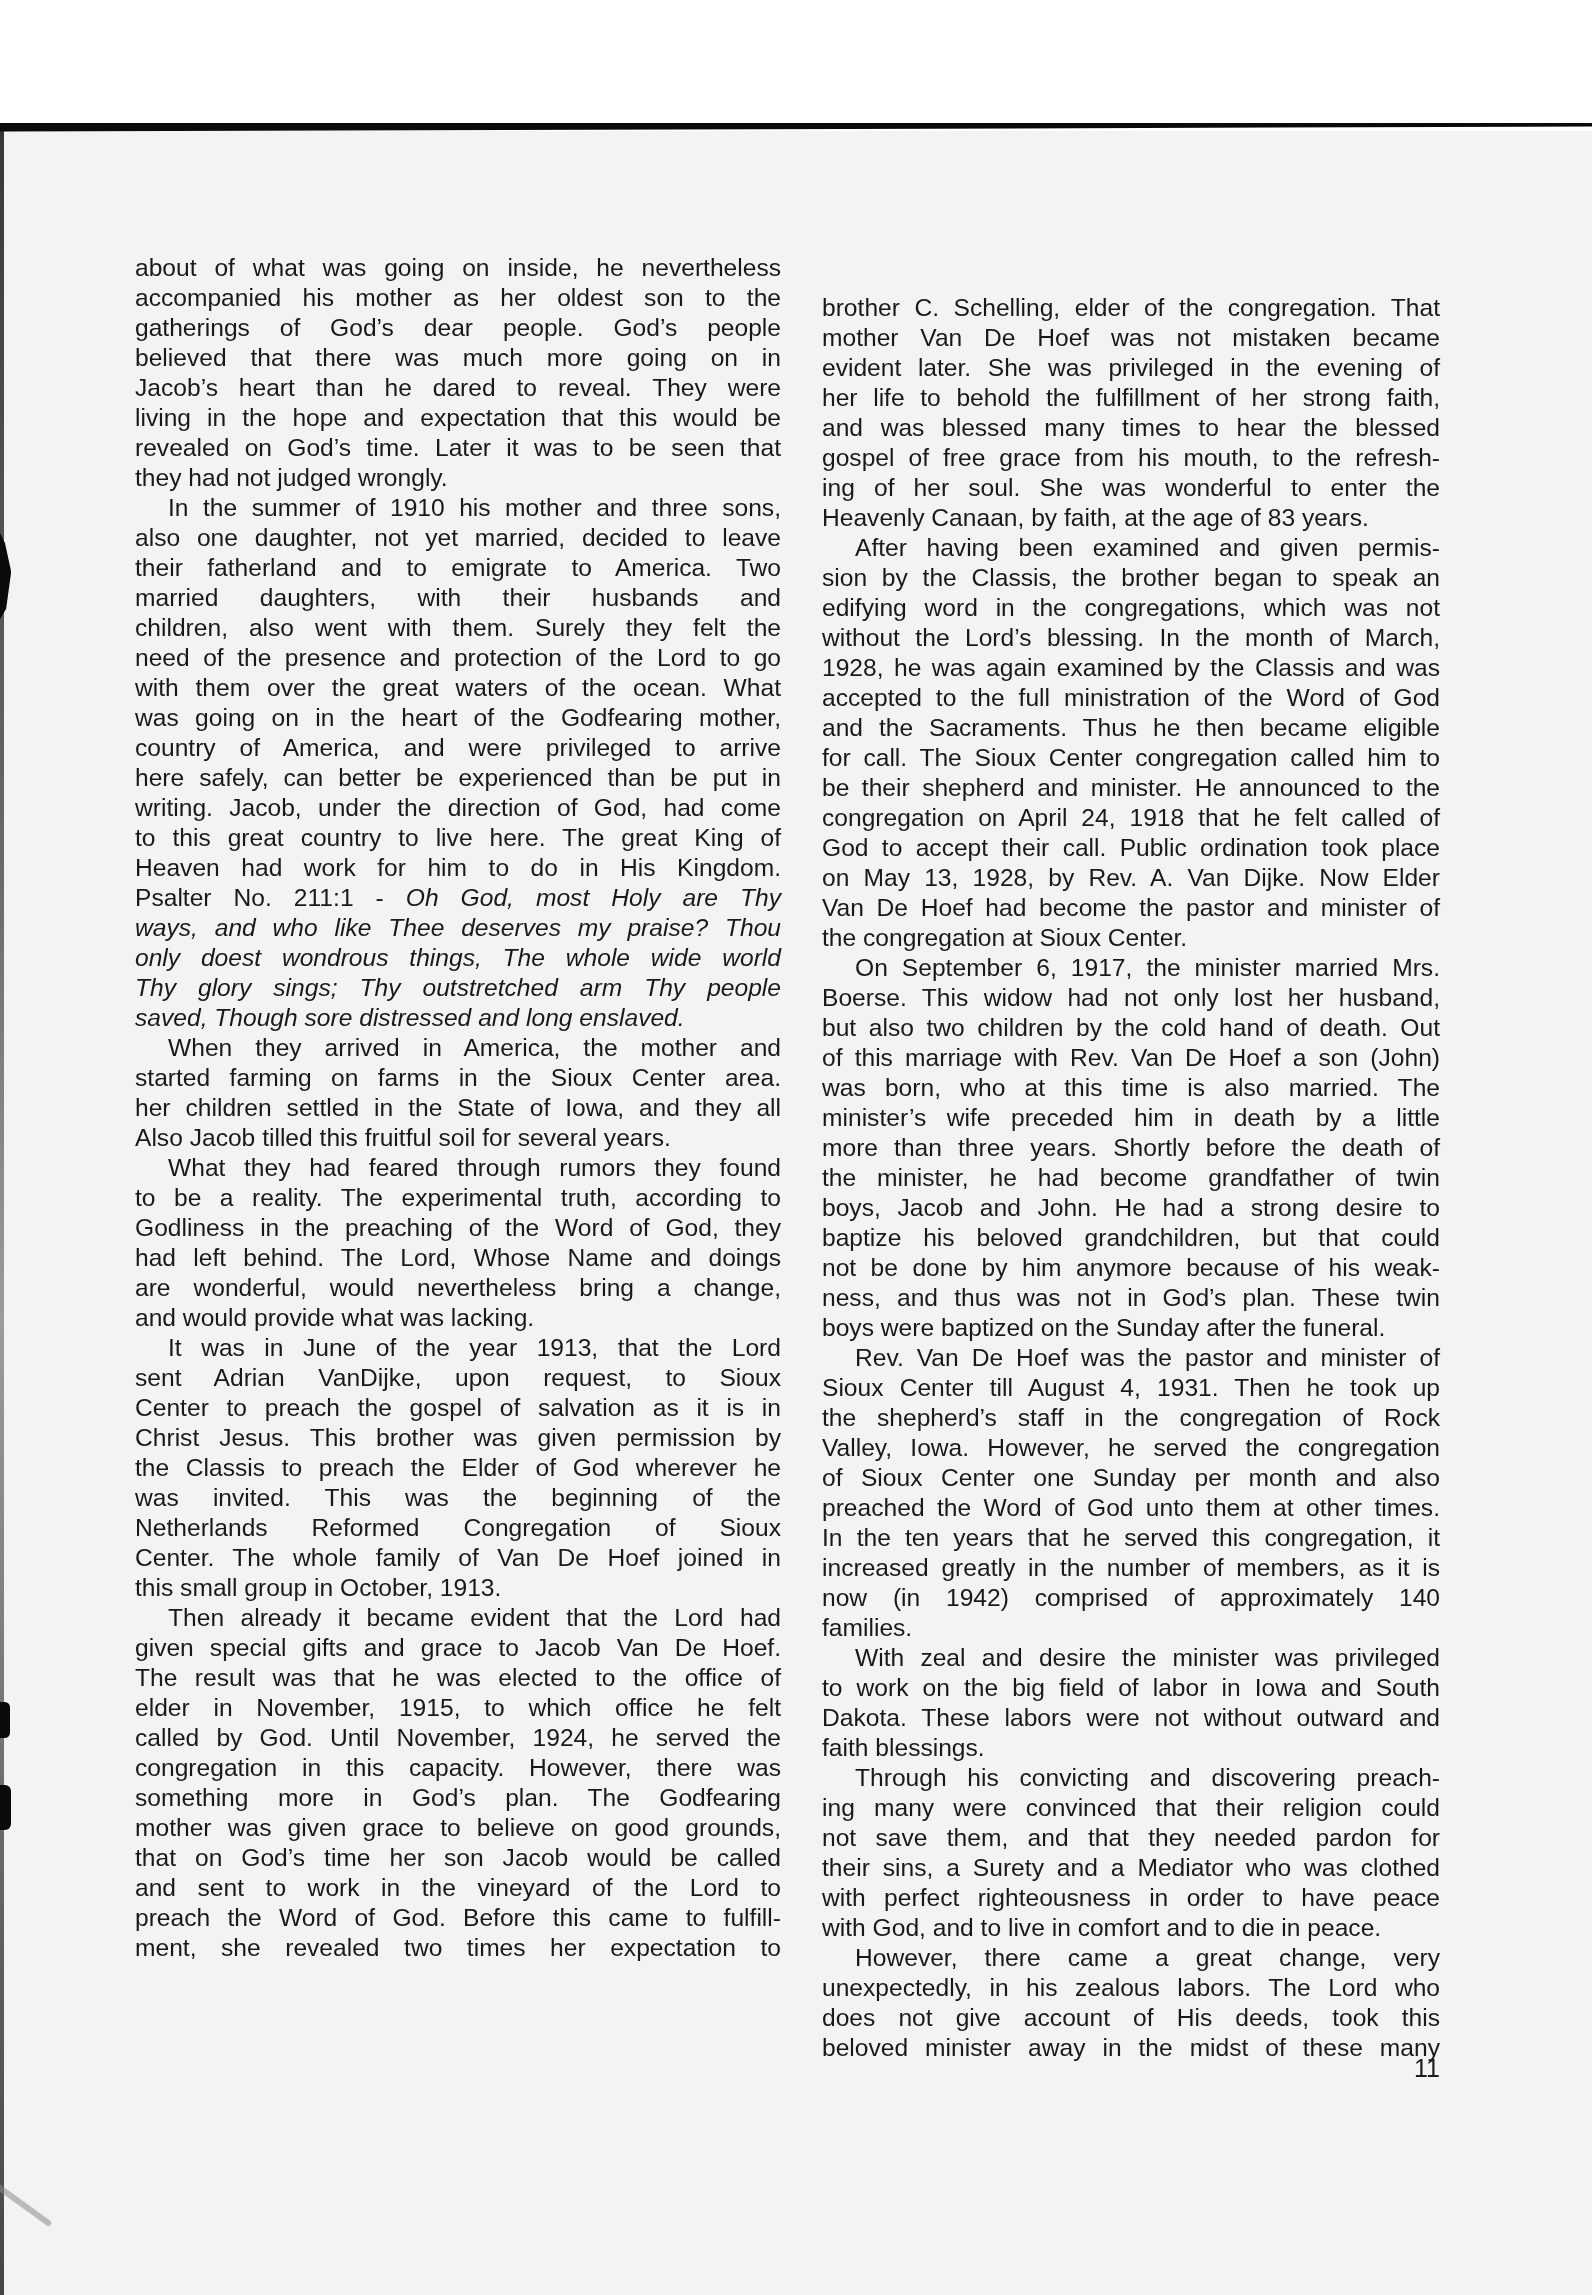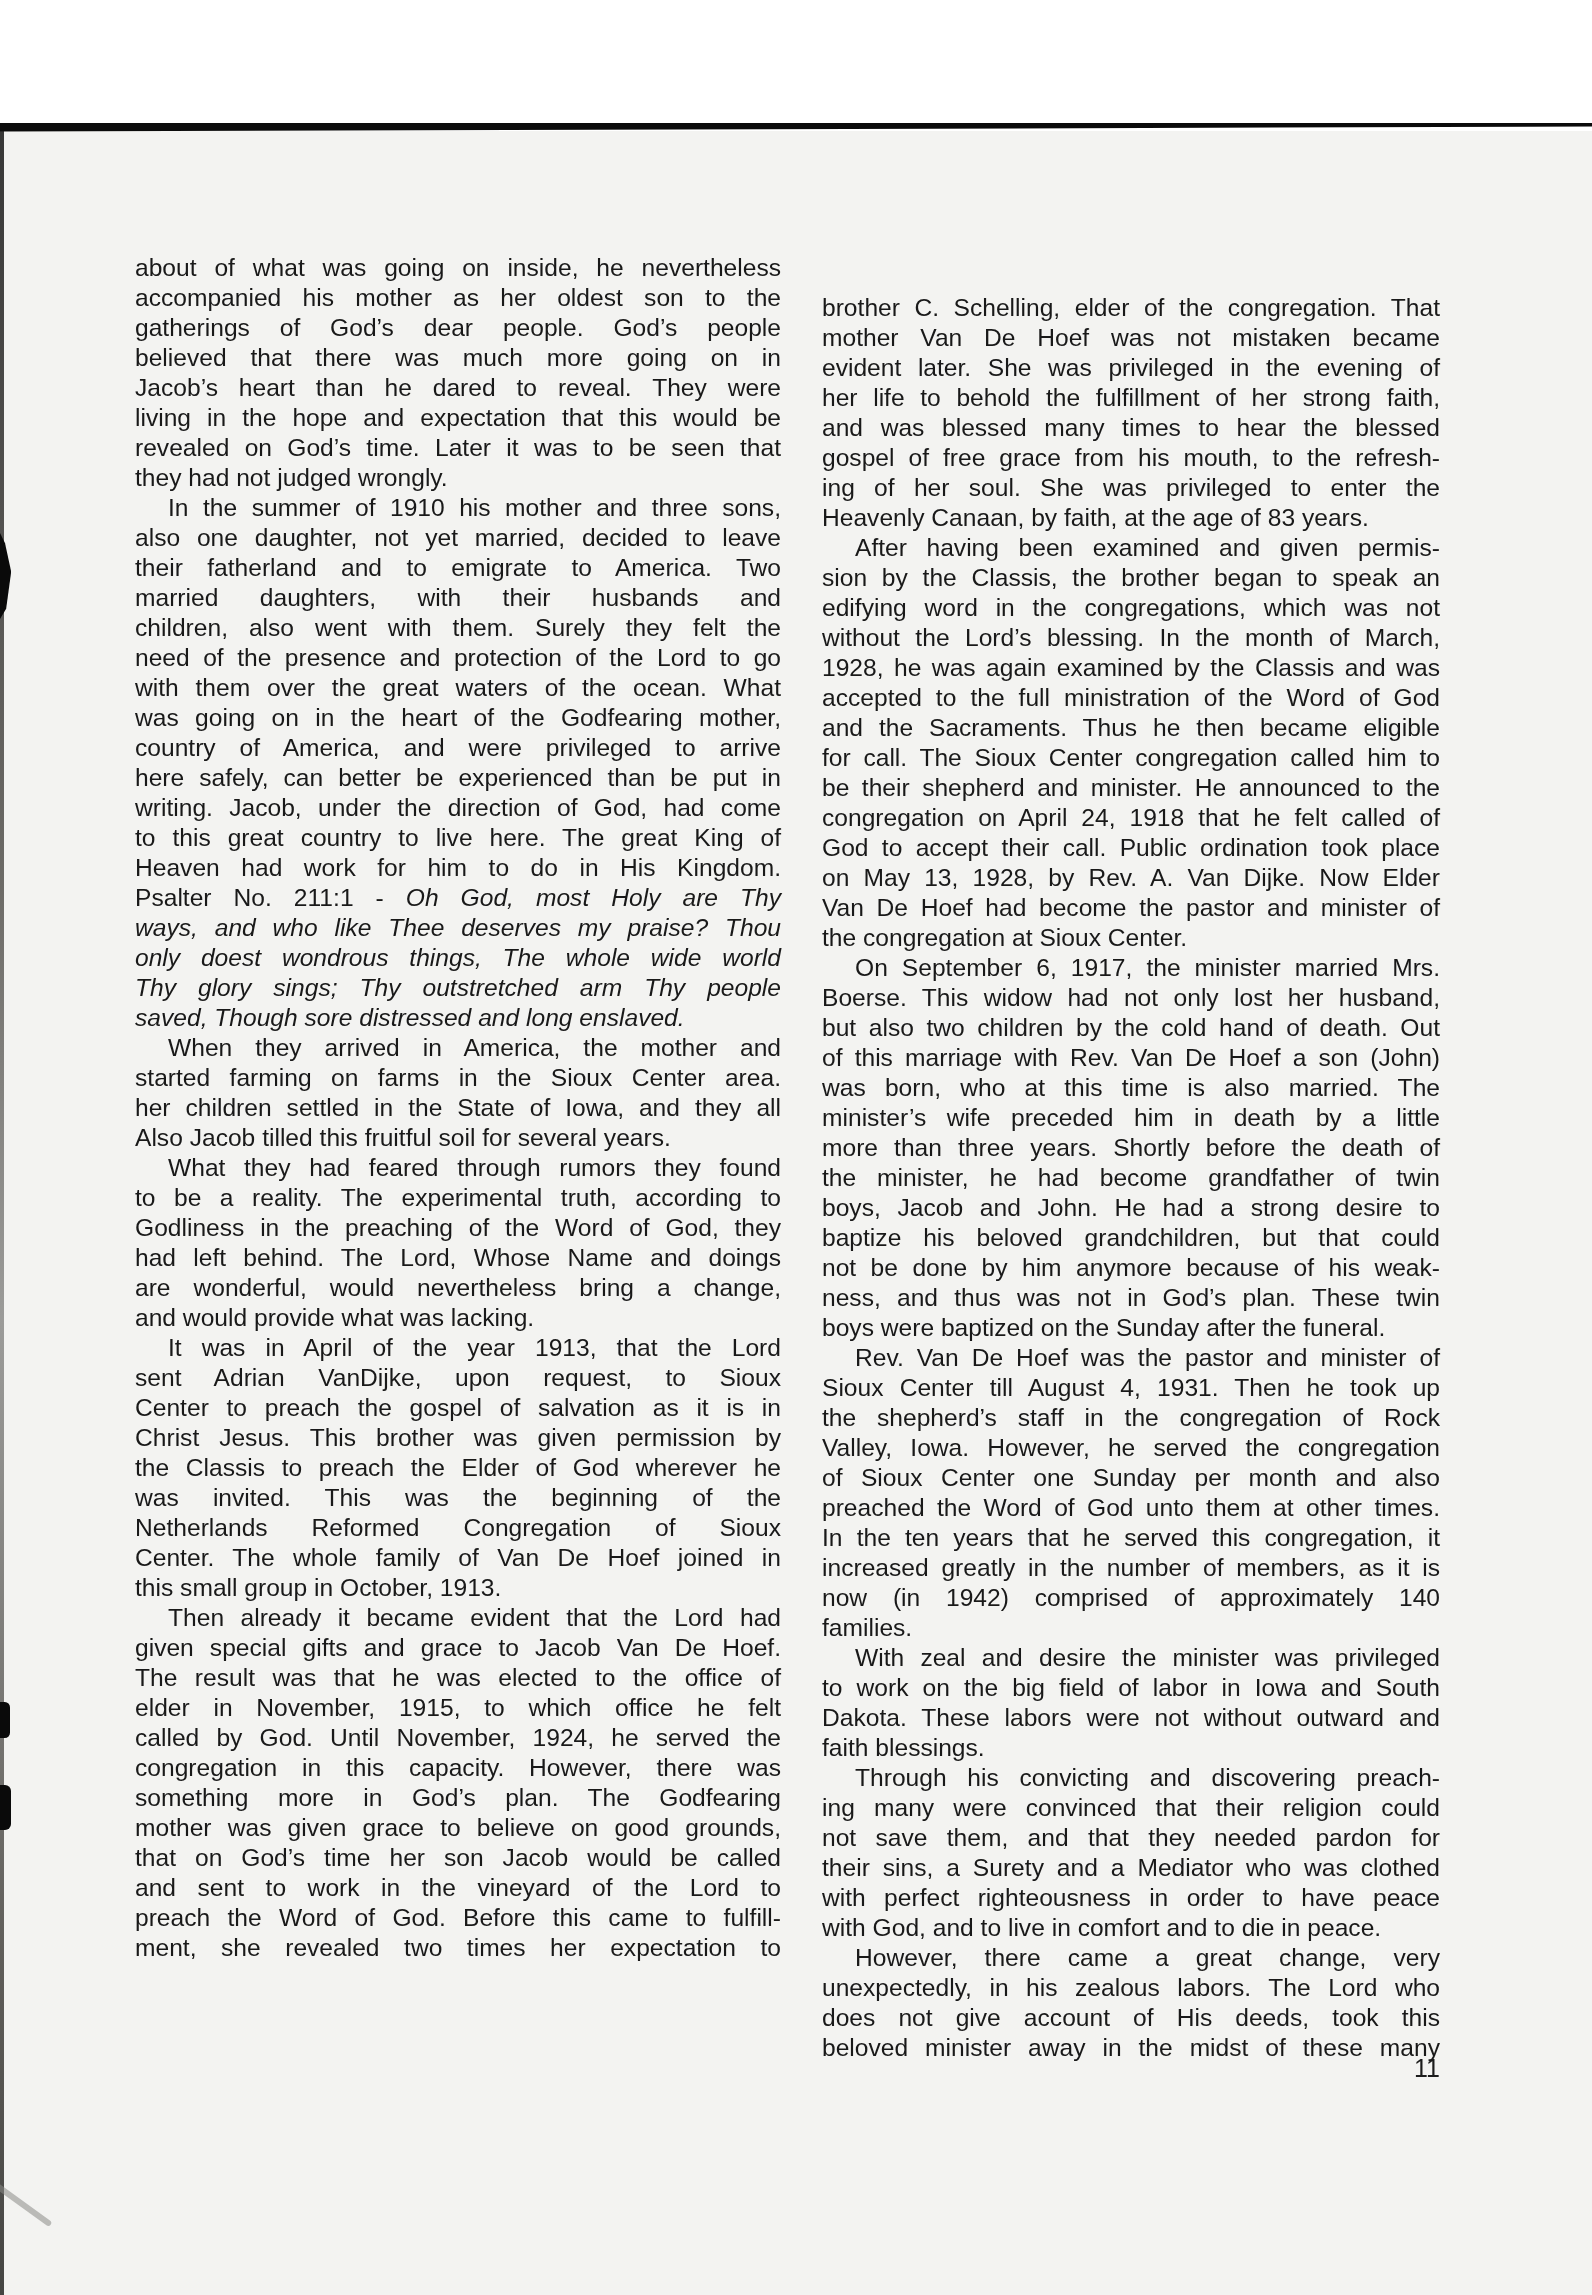--- a/index.html
+++ b/index.html
@@ -108,21 +108,21 @@
       </div>
       <div class="para">
         <div class="line ind"><span>What they had feared through rumors they found</span></div>
         <div class="line"><span>to be a reality. The experimental truth, according to</span></div>
         <div class="line"><span>Godliness in the preaching of the Word of God, they</span></div>
         <div class="line"><span>had left behind. The Lord, Whose Name and doings</span></div>
         <div class="line"><span>are wonderful, would nevertheless bring a change,</span></div>
         <div class="line rag"><span>and would provide what was lacking.</span></div>
       </div>
       <div class="para">
-        <div class="line ind"><span>It was in April of the year 1913, that the Lord</span></div>
+        <div class="line ind"><span>It was in June of the year 1913, that the Lord</span></div>
         <div class="line"><span>sent Adrian VanDijke, upon request, to Sioux</span></div>
         <div class="line"><span>Center to preach the gospel of salvation as it is in</span></div>
         <div class="line"><span>Christ Jesus. This brother was given permission by</span></div>
         <div class="line"><span>the Classis to preach the Elder of God wherever he</span></div>
         <div class="line"><span>was invited. This was the beginning of the</span></div>
         <div class="line"><span>Netherlands Reformed Congregation of Sioux</span></div>
         <div class="line"><span>Center. The whole family of Van De Hoef joined in</span></div>
         <div class="line rag"><span>this small group in October, 1913.</span></div>
       </div>
       <div class="para">
@@ -141,21 +141,21 @@
       </div>
     </div>
   <div class="col col-right">
       <div class="para">
         <div class="line"><span>brother C. Schelling, elder of the congregation. That</span></div>
         <div class="line"><span>mother Van De Hoef was not mistaken became</span></div>
         <div class="line"><span>evident later. She was privileged in the evening of</span></div>
         <div class="line"><span>her life to behold the fulfillment of her strong faith,</span></div>
         <div class="line"><span>and was blessed many times to hear the blessed</span></div>
         <div class="line"><span>gospel of free grace from his mouth, to the refresh-</span></div>
-        <div class="line"><span>ing of her soul. She was privileged to enter the</span></div>
+        <div class="line"><span>ing of her soul. She was wonderful to enter the</span></div>
         <div class="line rag"><span>Heavenly Canaan, by faith, at the age of 83 years.</span></div>
       </div>
       <div class="para">
         <div class="line ind"><span>After having been examined and given permis-</span></div>
         <div class="line"><span>sion by the Classis, the brother began to speak an</span></div>
         <div class="line"><span>edifying word in the congregations, which was not</span></div>
         <div class="line"><span>without the Lord’s blessing. In the month of March,</span></div>
         <div class="line"><span>1928, he was again examined by the Classis and was</span></div>
         <div class="line"><span>accepted to the full ministration of the Word of God</span></div>
         <div class="line"><span>and the Sacraments. Thus he then became eligible</span></div>

